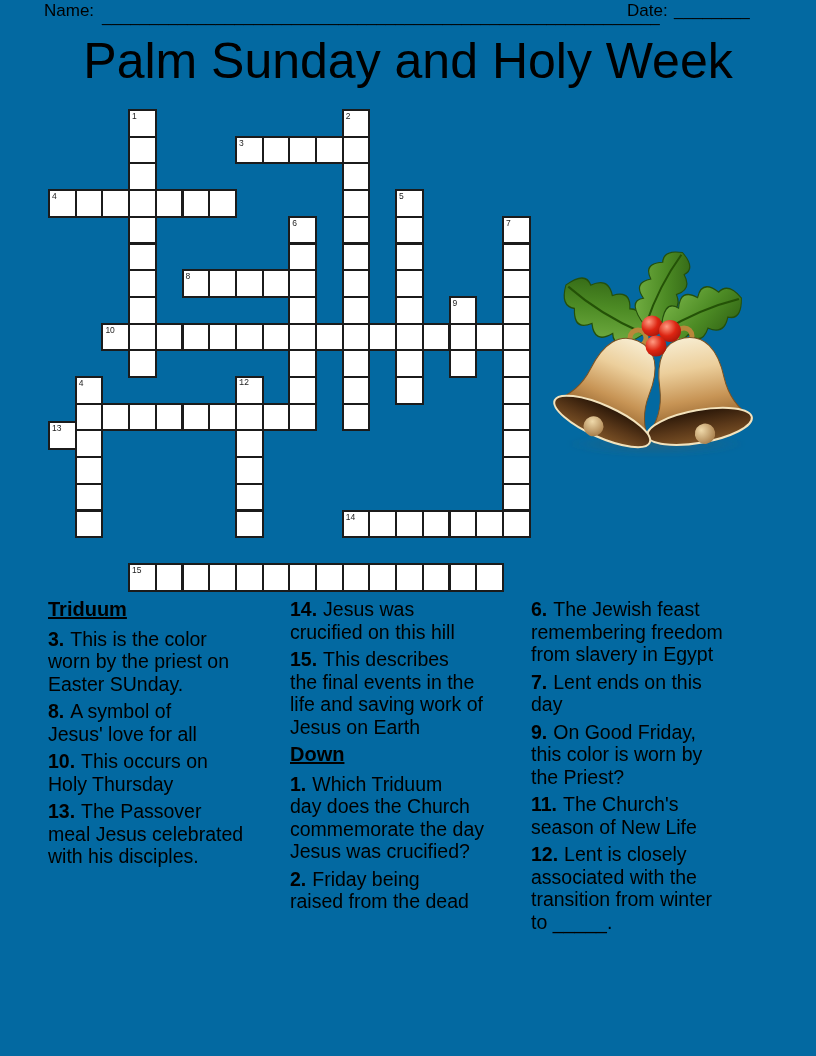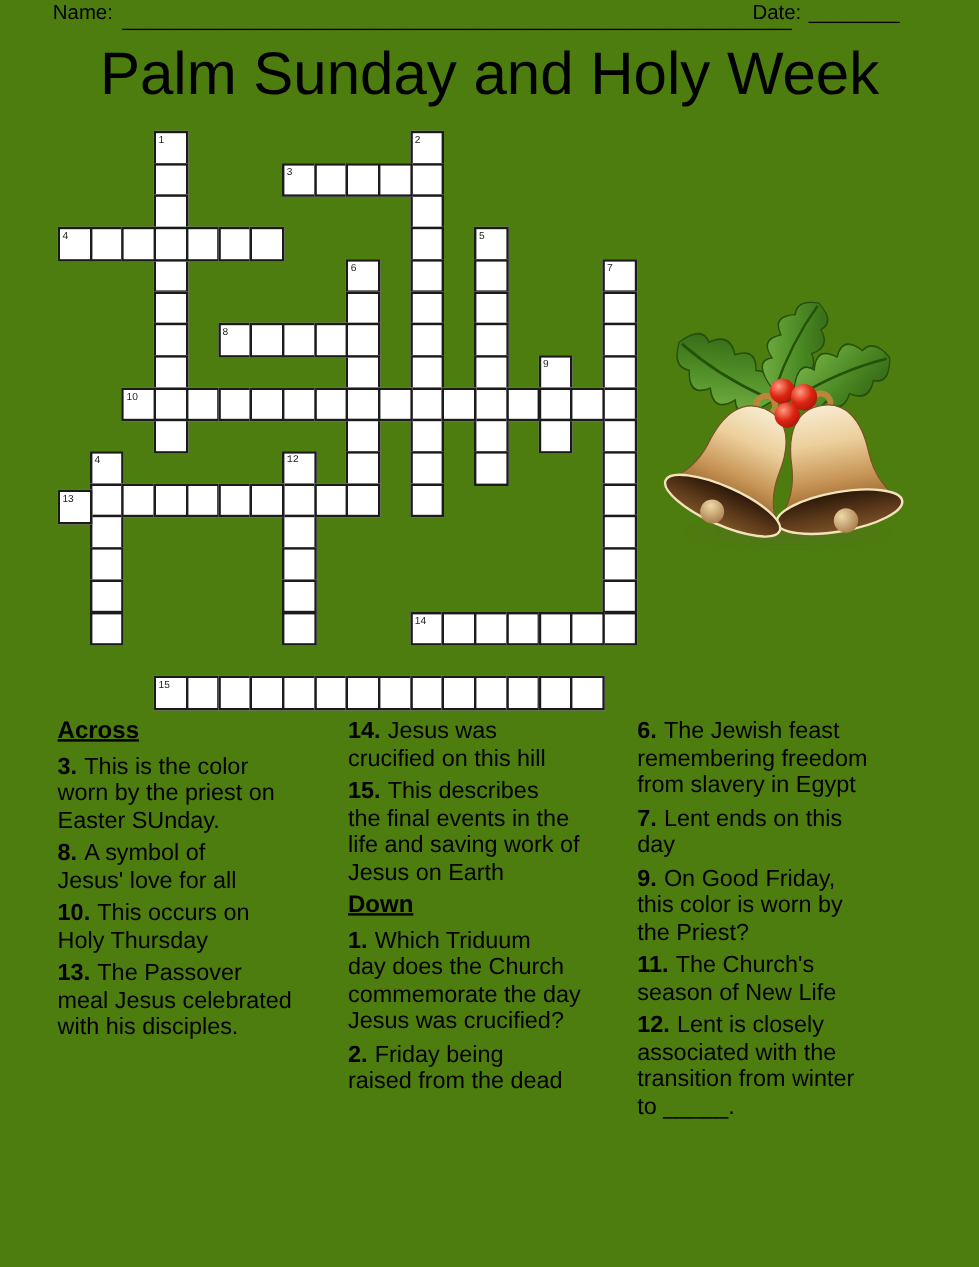--- a/index.html
+++ b/index.html
@@ -1,16 +1,16 @@
 <!DOCTYPE html>
 <html><head>
 <meta charset="utf-8">
 <style>
   html,body{margin:0;padding:0;background:#ffffff;}
-  .page{position:relative;width:816px;height:1056px;background:#4d7c0f;
+  .page{position:relative;width:816px;height:1056px;background:#0369a1;
         font-family:"Liberation Sans",sans-serif;color:#000;overflow:hidden;}
 
   
   .hdr{position:absolute;font-size:17px;line-height:20px;white-space:nowrap;}
   .name-label{left:44px;top:1px;}
   .name-line{left:102px;top:1px;letter-spacing:0;margin-top:6px;}
   .date-label{left:627px;top:1px;}
   .date-line{left:674px;top:1px;}
 
   
@@ -156,21 +156,21 @@
       <div class="cell" style="left: 26.7px; top: 373.8px;"></div>
       <div class="cell" style="left: 26.7px; top: 400.5px;"></div>
       <div class="cell" style="left: 186.9px; top: 267px; font-family: Liberation Mono, monospace;">
         <span class="cellnum">12</span>
       </div>
       <div class="cell" style="left: 186.9px; top: 293.7px;"></div>
       <div class="cell" style="left: 186.9px; top: 320.4px;"></div>
       <div class="cell" style="left: 186.9px; top: 347.1px;"></div>
       <div class="cell" style="left: 186.9px; top: 373.8px;"></div>
       <div class="cell" style="left: 186.9px; top: 400.5px;"></div>
-      <div class="cell" style="left: 0px; top: 299px;">
+      <div class="cell" style="left: 0px; top: 312px;">
         <span class="cellnum">13</span>
       </div>
       <div class="cell" style="left: 53.4px; top: 293.7px;"></div>
       <div class="cell" style="left: 80.1px; top: 293.7px;"></div>
       <div class="cell" style="left: 106.8px; top: 293.7px;"></div>
       <div class="cell" style="left: 133.5px; top: 293.7px;"></div>
       <div class="cell" style="left: 160.2px; top: 293.7px;"></div>
       <div class="cell" style="left: 213.6px; top: 293.7px;"></div>
       <div class="cell" style="left: 293.7px; top: 400.5px;">
         <span class="cellnum">14</span>
@@ -268,21 +268,21 @@
 
       <g>
         <circle cx="104" cy="80" r="10.5" fill="url(#gBerry)"></circle>
         <circle cx="122" cy="85" r="11" fill="url(#gBerry)"></circle>
         <circle cx="108" cy="100" r="10.5" fill="url(#gBerry)"></circle>
       </g>
     </svg>
   </div>
 
   <div class="cluecol col1">
-    <div class="clue-heading">Across</div>
+    <div class="clue-heading">Triduum</div>
     <p class="clue"><span class="cnum">3.</span><span class="ctext">This is the color
 worn by the priest on
 Easter SUnday.</span></p>
     <p class="clue"><span class="cnum">8.</span><span class="ctext">A symbol of
 Jesus' love for all</span></p>
     <p class="clue"><span class="cnum">10.</span><span class="ctext">This occurs on
 Holy Thursday</span></p>
     <p class="clue"><span class="cnum">13.</span><span class="ctext">The Passover
 meal Jesus celebrated
 with his disciples.</span></p>

